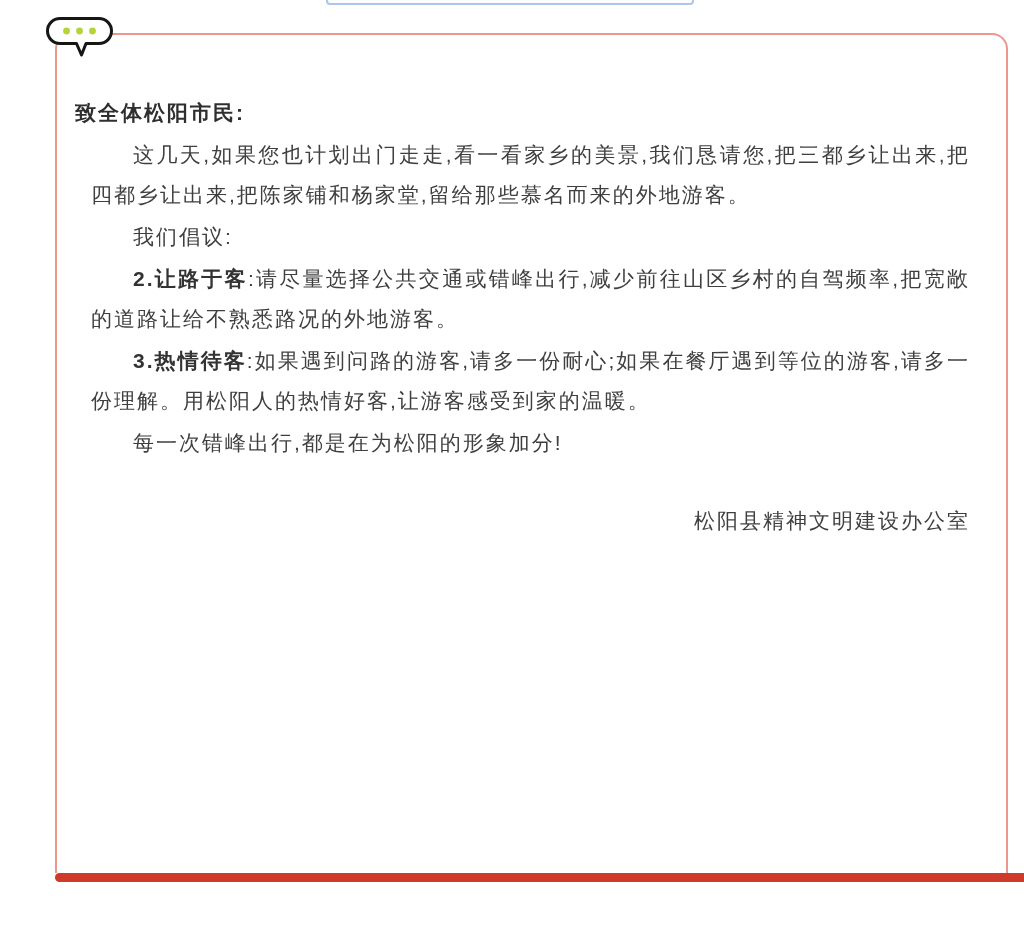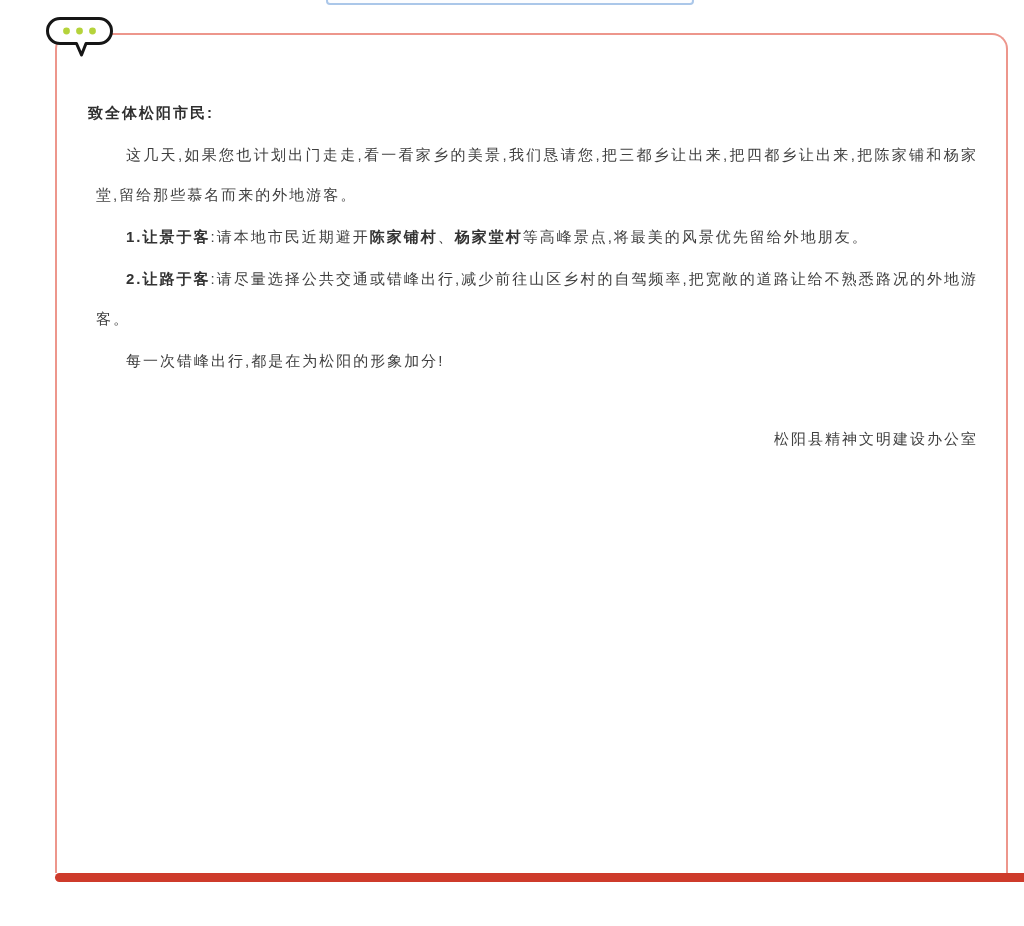--- a/index.html
+++ b/index.html
@@ -38,42 +38,42 @@
     border-radius:5px 0 0 5px;
   }
   .bubble{
     position:absolute;left:-12px;top:-19px;width:70px;height:42px;
   }
   .bubble svg{display:block;}
   .bubble-path{fill:#ffffff;stroke:var(--bubble-stroke);stroke-width:3;stroke-linejoin:round;}
   .dot{fill:var(--dot-green);}
   .content{
     position:absolute;left:0;top:0;right:0;
-    padding:58px 20px 0 31px;
-    font-size:15px;
+    padding:58px 20px 0 18px;
+    font-size:21px;
     line-height:40px;
     letter-spacing:2px;
     color:var(--text-color);
     text-align:justify;
   }
   .heading{
     margin:0;
     font-weight:bold;
     color:#2f2f2f;
   }
   .para{
-    margin:2px 8px;
+    margin:2px 16px;
     text-indent:2em;
   }
   .para b{color:#333333;}
   .signature{
     margin-top:38px;
     text-align:right;
   }
-  .signature p{margin:8px;text-indent:0;}
+  .signature p{margin:16px;text-indent:0;}
 </style>
 </head>
 <body>
 
 <div class="top-fragment"></div>
 
 <div class="card">
   <div class="bubble">
     <svg width="70" height="42" viewBox="0 0 70 42" xmlns="http://www.w3.org/2000/svg">
       <path class="bubble-path" d="M 15 2.5 H 54 A 12 12 0 0 1 54 27.5 H 41 L 36.5 39 L 31.5 27.5 H 15 A 12 12 0 0 1 15 2.5 Z"></path>
@@ -81,22 +81,23 @@
       <circle class="dot" cx="34.5" cy="15" r="3.4"></circle>
       <circle class="dot" cx="47.5" cy="15" r="3.4"></circle>
     </svg>
   </div>
 
   <div class="content">
     <p class="heading">致全体松阳市民:</p>
 
     <div id="body">
         <p class="para"><span>这几天,如果您也计划出门走走,看一看家乡的美景,我们恳请您,把三都乡让出来,把四都乡让出来,把陈家铺和杨家堂,留给那些慕名而来的外地游客。</span></p>
-        <p class="para"><b>1.让景于客</b><span>:请本地市民近期避开</span><b>陈家铺村</b><span>、</span><b>杨家堂村</b><span>等高峰景点,将最美的风景优先留给外地朋友。</span></p>
+        <p class="para"><span>我们倡议:</span></p>
         <p class="para"><b>2.让路于客</b><span>:请尽量选择公共交通或错峰出行,减少前往山区乡村的自驾频率,把宽敞的道路让给不熟悉路况的外地游客。</span></p>
+        <p class="para"><b>3.热情待客</b><span>:如果遇到问路的游客,请多一份耐心;如果在餐厅遇到等位的游客,请多一份理解。用松阳人的热情好客,让游客感受到家的温暖。</span></p>
         <p class="para"><span>每一次错峰出行,都是在为松阳的形象加分!</span></p>
       </div>
 
     <div class="signature">
       <p>松阳县精神文明建设办公室</p>
     </div>
   </div>
 </div>
 
 <div class="bottom-strip"></div>

